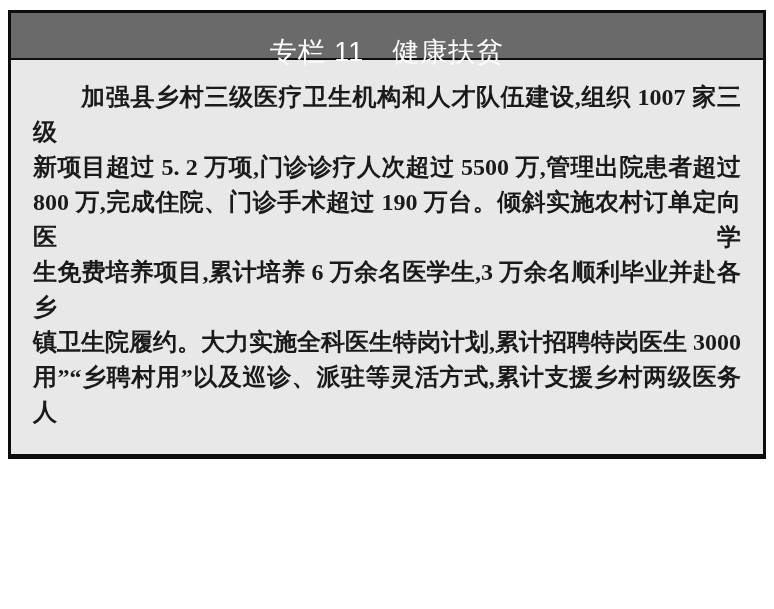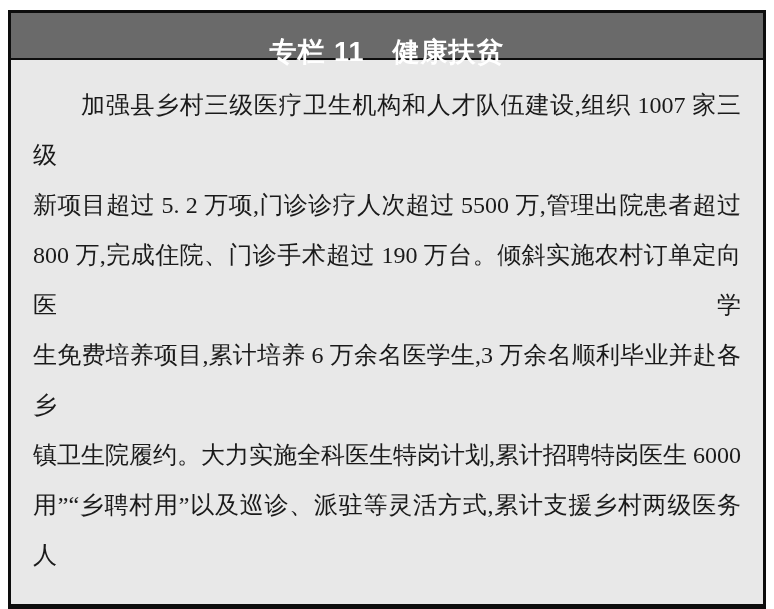--- a/index.html
+++ b/index.html
@@ -28,34 +28,35 @@
     height: 45px;
     background: var(--header-bg, #6a6a6a);
     border-bottom: 2px solid var(--border-color, #0d0d0d);
     display: flex;
     align-items: center;
     justify-content: center;
   }
   .panel-title {
     color: var(--header-text, #ffffff);
     font-family: "Liberation Sans", "DejaVu Sans", sans-serif;
-    font-weight: bold;
+    font-weight: normal;
     font-size: 27px;
     letter-spacing: 1px;
     white-space: pre;
     margin-top: 33px;
   }
   .panel-body {
     padding: 20px 22px 24px 22px;
   }
   .text-line {
     font-size: 24px;
-    line-height: 50px;
+    line-height: 35px;
     color: var(--text-color, #1a1a1a);
     white-space: normal;
+    font-weight: bold;
   }
   .just {
     text-align: justify;
     text-align-last: justify;
   }
   .indent {
     text-indent: 2em;
   }
 </style>
 </head>
@@ -63,17 +64,17 @@
 
 <div class="panel">
   <div class="panel-header">
     <span class="panel-title">专栏 11　健康扶贫</span>
   </div>
   <div class="panel-body">
     <div class="text-line just indent">加强县乡村三级医疗卫生机构和人才队伍建设,组织 1007 家三级</div>
     <div class="text-line just">新项目超过 5. 2 万项,门诊诊疗人次超过 5500 万,管理出院患者超过</div>
     <div class="text-line just">800 万,完成住院、门诊手术超过 190 万台。倾斜实施农村订单定向医学</div>
     <div class="text-line just">生免费培养项目,累计培养 6 万余名医学生,3 万余名顺利毕业并赴各乡</div>
-    <div class="text-line just">镇卫生院履约。大力实施全科医生特岗计划,累计招聘特岗医生 6000</div>
+    <div class="text-line just">镇卫生院履约。大力实施全科医生特岗计划,累计招聘特岗医生 3000</div>
     <div class="text-line just">用”“乡聘村用”以及巡诊、派驻等灵活方式,累计支援乡村两级医务人</div>
 
   </div>
 </div>
 
 </body></html>

